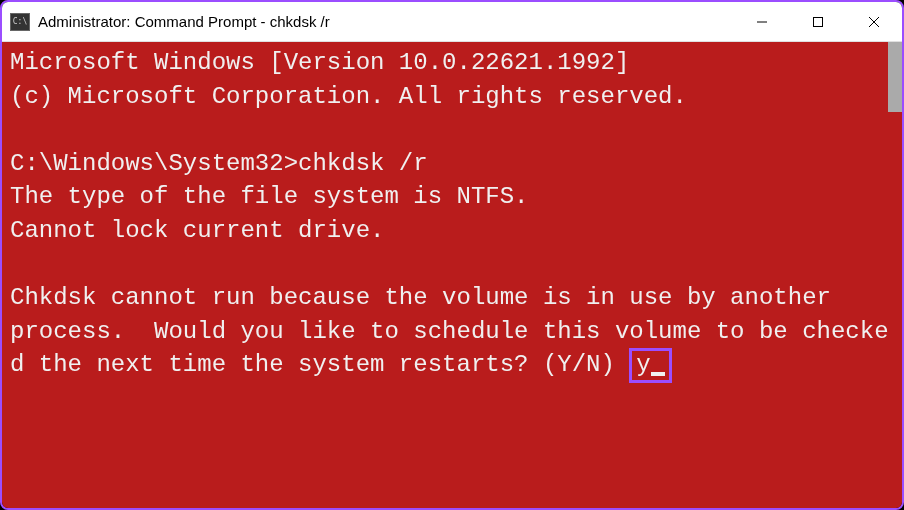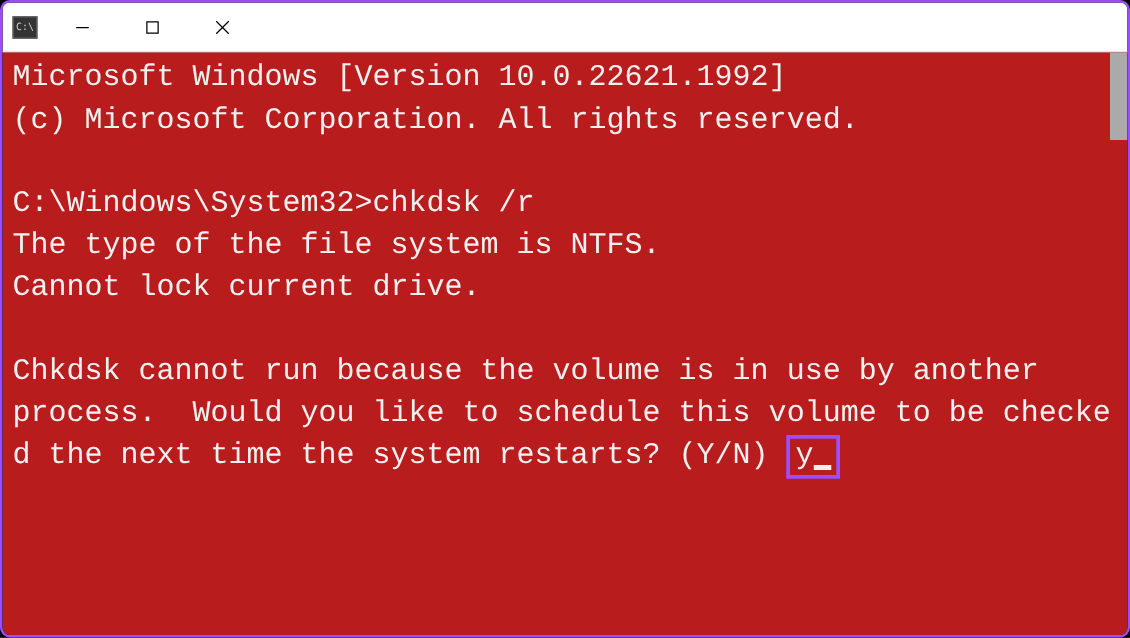--- a/index.html
+++ b/index.html
@@ -99,20 +99,21 @@
       width: 14px;
       height: 70px;
       background: #aaa;
     }
   </style>
 </head>
 <body>
 
 <div class="titlebar">
   <div class="titlebar-icon">C:\</div>
+  <div class="titlebar-title">Administrator: Command Prompt - chkdsk  /r</div>
   <div class="window-controls">
     <div class="window-control">
       <svg viewBox="0 0 12 12">
           <line x1="1" y1="6" x2="11" y2="6"></line>
         </svg>
     </div>
     <div class="window-control">
       <svg viewBox="0 0 12 12">
           <rect x="1.5" y="1.5" width="9" height="9"></rect>
         </svg>

